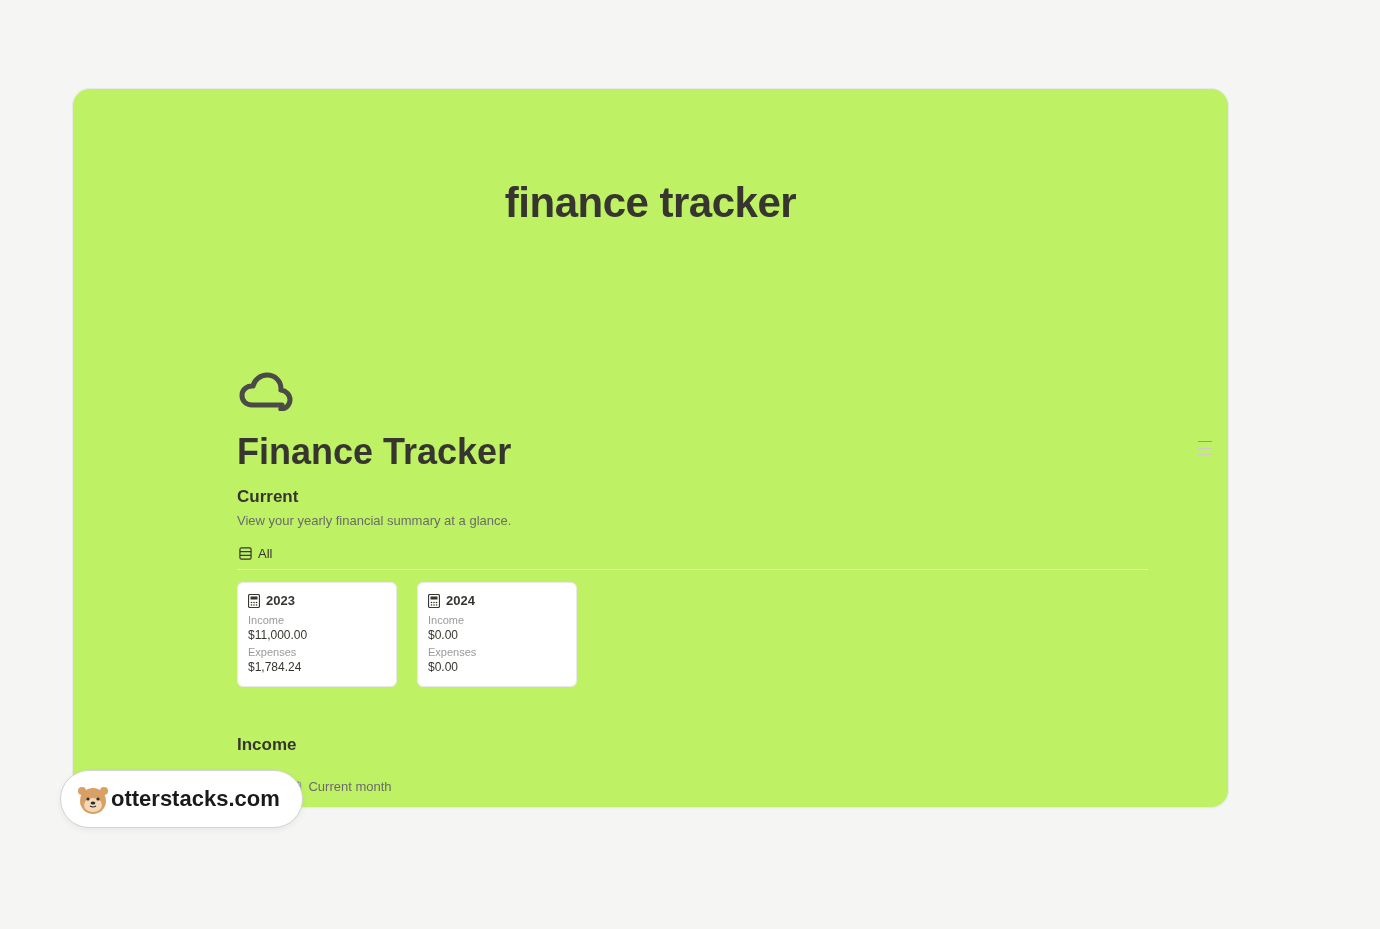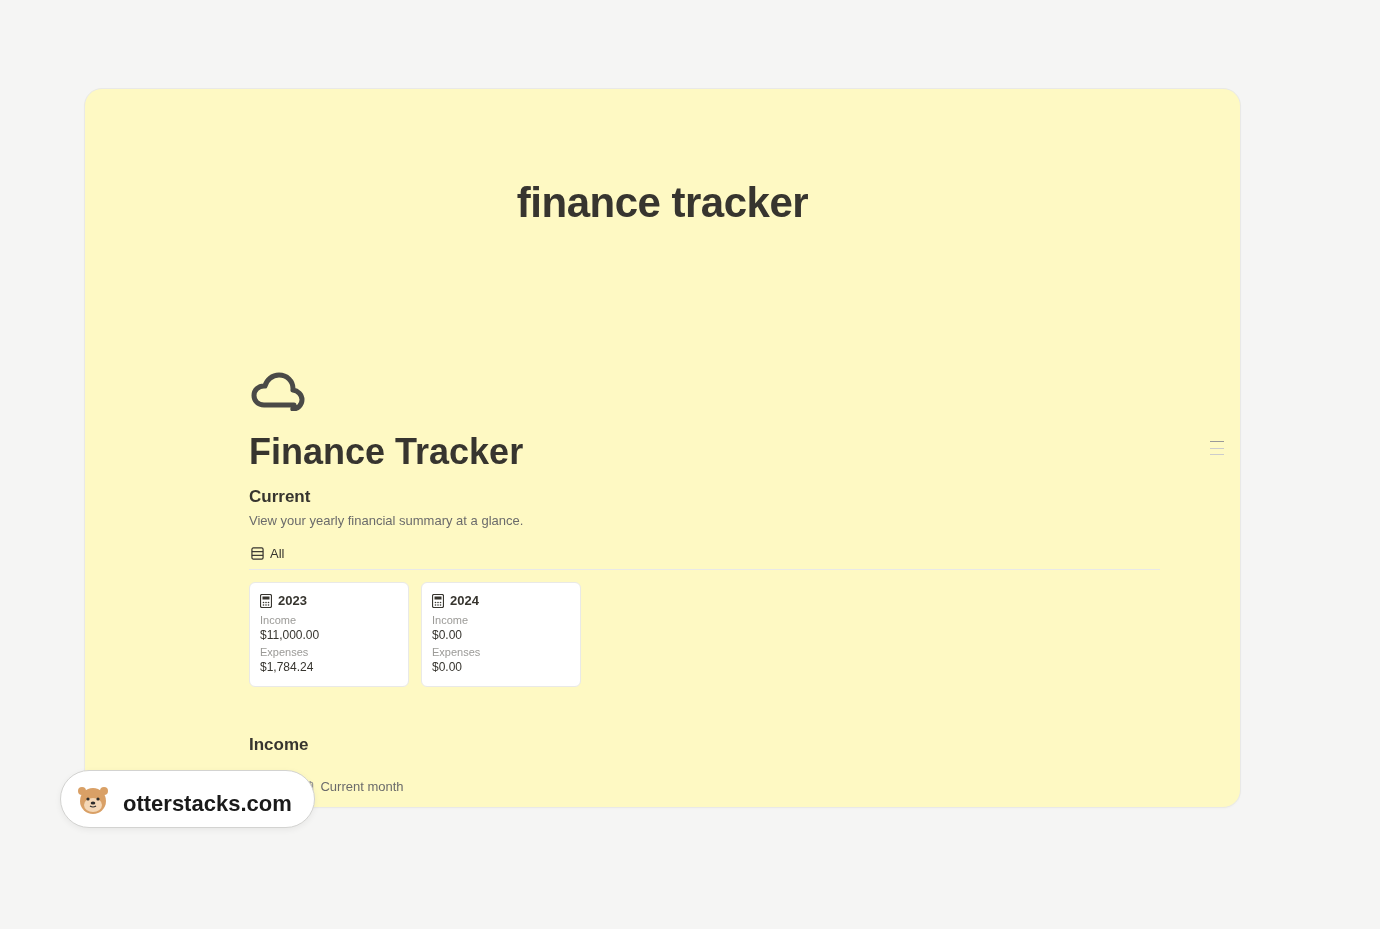--- a/index.html
+++ b/index.html
@@ -6,25 +6,25 @@
   body {
     font-family: -apple-system, BlinkMacSystemFont, "Segoe UI", Helvetica, Arial, sans-serif;
     background: #f5f5f4;
     width: 1380px;
     height: 929px;
     overflow: hidden;
     color: #37352f;
   }
   .window {
     position: absolute;
-    left: 84px;
+    left: 72px;
     top: 88px;
     width: 1157px;
     height: 720px;
-    background: #fef9c3;
+    background: #bef264;
     border: 1px solid #e9e9e7;
     border-radius: 18px;
     overflow: hidden;
     box-shadow: 0 1px 2px rgba(0,0,0,0.02);
   }
   .header-title {
     position: absolute;
     left: 0; right: 0;
     top: 90px;
     text-align: center;
@@ -70,21 +70,21 @@
   .sec-title { font-size: 17px; font-weight: 700; color: #37352f; margin-bottom: 6px;}
   .sec-desc { font-size: 13px; color: #6b6b6b; margin-bottom: 14px;}
   .view-tab {
     display:inline-flex; align-items:center; gap:6px;
     font-size: 13px; color: #37352f; padding: 4px 2px 6px;
     cursor: pointer;
   }
   .view-divider { border-bottom: 1px solid #e9e9e7; margin-top: 2px; }
 
   .cards {
-    display: flex; gap: 12px; margin-top: 12px;
+    display: flex; gap: 20px; margin-top: 12px;
   }
   .card {
     width: 160px;
     border: 1px solid #e9e9e7;
     border-radius: 6px;
     padding: 10px 10px 12px;
     background: #fff;
     cursor: pointer;
   }
   .card-title-row { display:flex; align-items:center; gap:6px; font-size: 13px; font-weight:600; color:#37352f; margin-bottom:6px;}
@@ -102,21 +102,21 @@
   .tab.active { color:#37352f; font-weight:500; border-bottom:2px solid #37352f;}
 
   .badge {
     position:absolute;
     left:60px;
     top:770px;
     background:#fff;
     border:1px solid #d3d3d1;
     border-radius: 999px;
     padding: 10px 22px 10px 14px;
-    display:flex; align-items:flex-end; gap:12px;
+    display:flex; align-items:center; 
     box-shadow: 0 2px 6px rgba(0,0,0,0.06);
   }
   .badge-text { font-size:22px; font-weight:700; color:#1a1a1a;}
   .otter { width:36px; height:36px; }
 
   svg { display:block; }
   .muted-ico { color:#9b9a97;}
 </style>
 </head>
 <body>

